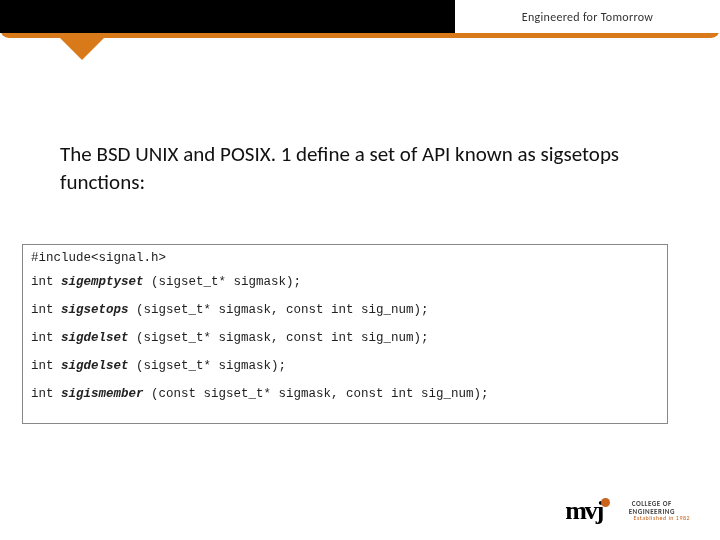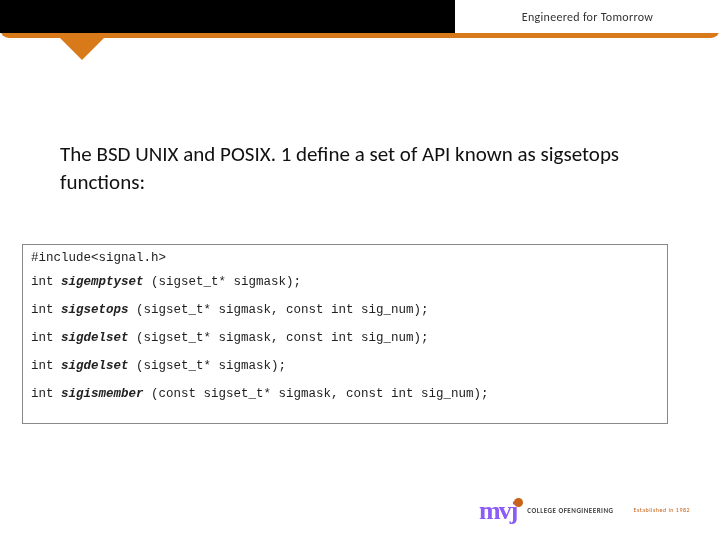--- a/index.html
+++ b/index.html
@@ -87,40 +87,41 @@
     bottom: 14px;
     right: 30px;
     display: flex;
     align-items: center;
     gap: 4px;
   }
   .logo-mark {
     font-family: Georgia, serif;
     font-size: 26px;
     font-weight: bold;
-    color: #8b5cf6;
+    color: #000000;
     letter-spacing: -2px;
     position: relative;
   }
   .logo-mark .dot {
     display: inline-block;
     width: 9px; height: 9px;
     background: #c9621a;
     border-radius: 50%;
     vertical-align: top;
     margin-left: -2px;
     margin-top: 2px;
   }
   .logo-text {
     display: flex;
-    flex-direction: row;
+    flex-direction: column;
     font-size: 7px;
     line-height: 1.1;
     color: #555;
     letter-spacing: 0.5px;
+    align-items: center;
   }
   .logo-text .l1 { font-weight: bold; color: #444; }
   .logo-text .l3 { color: #c9621a; font-size: 6px; margin-left: 20px; }
 </style>
 </head>
 <body>
 
 <div class="header-bar">
   <div class="header-left"></div>
   <div class="header-right">

